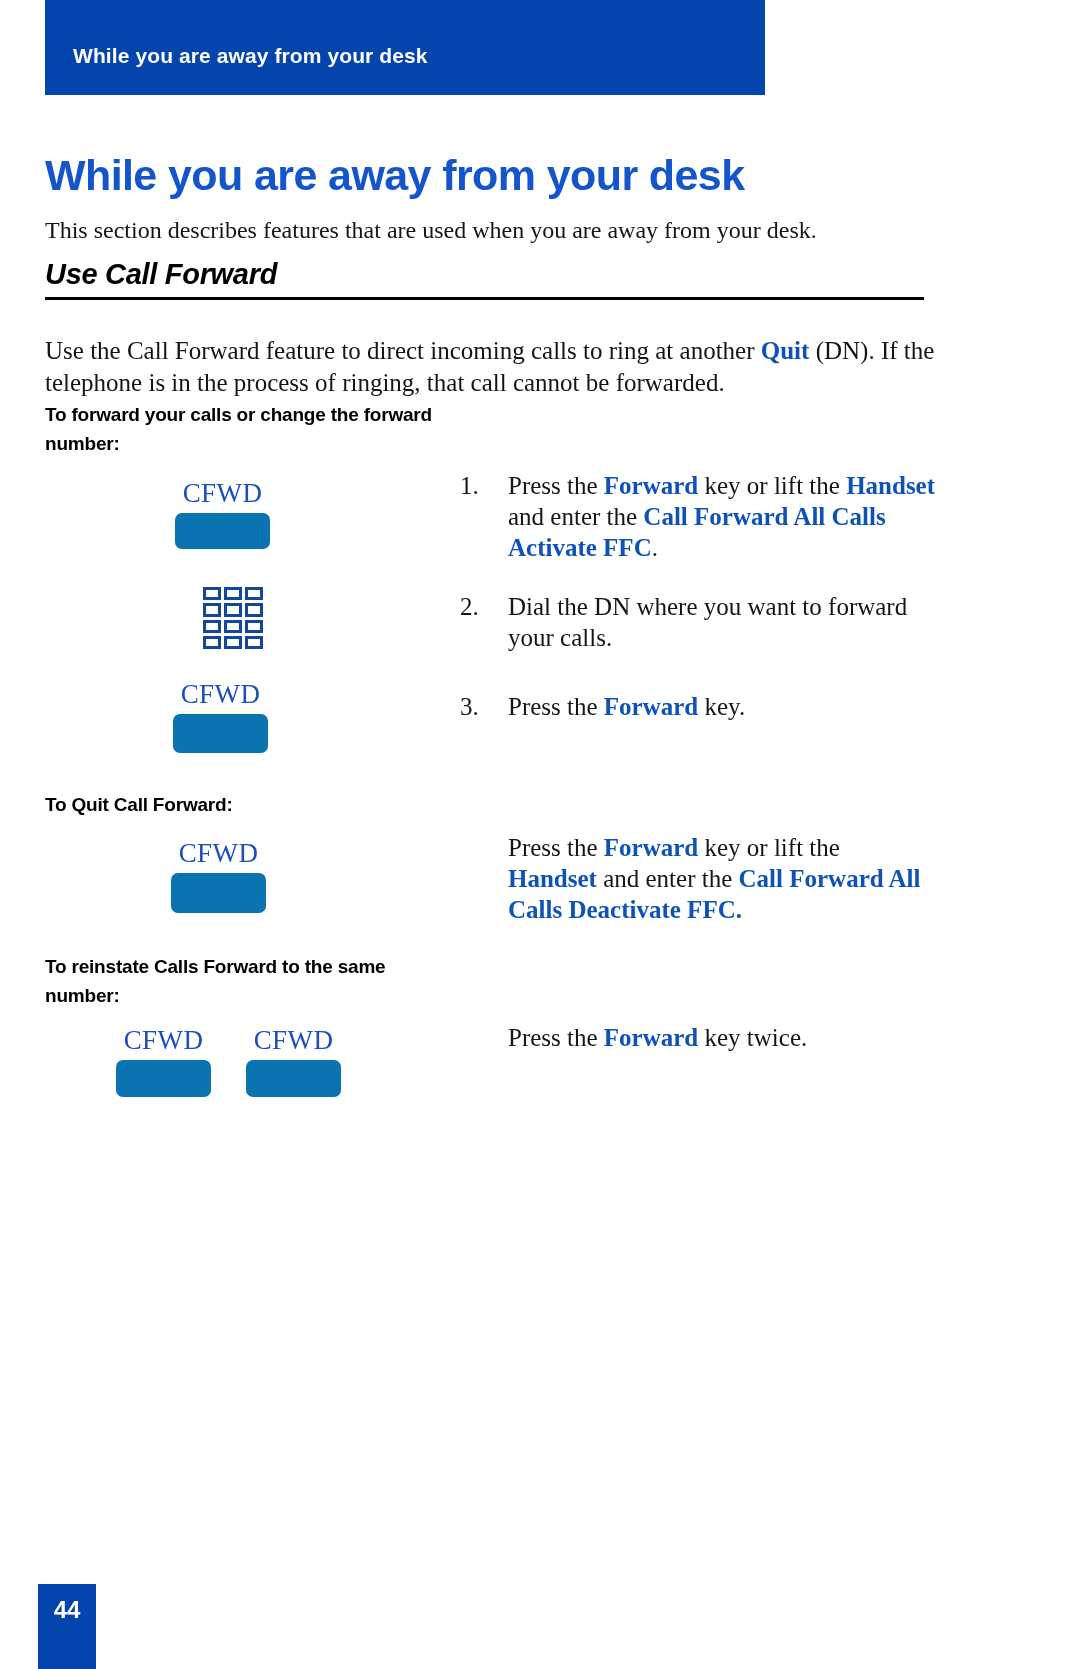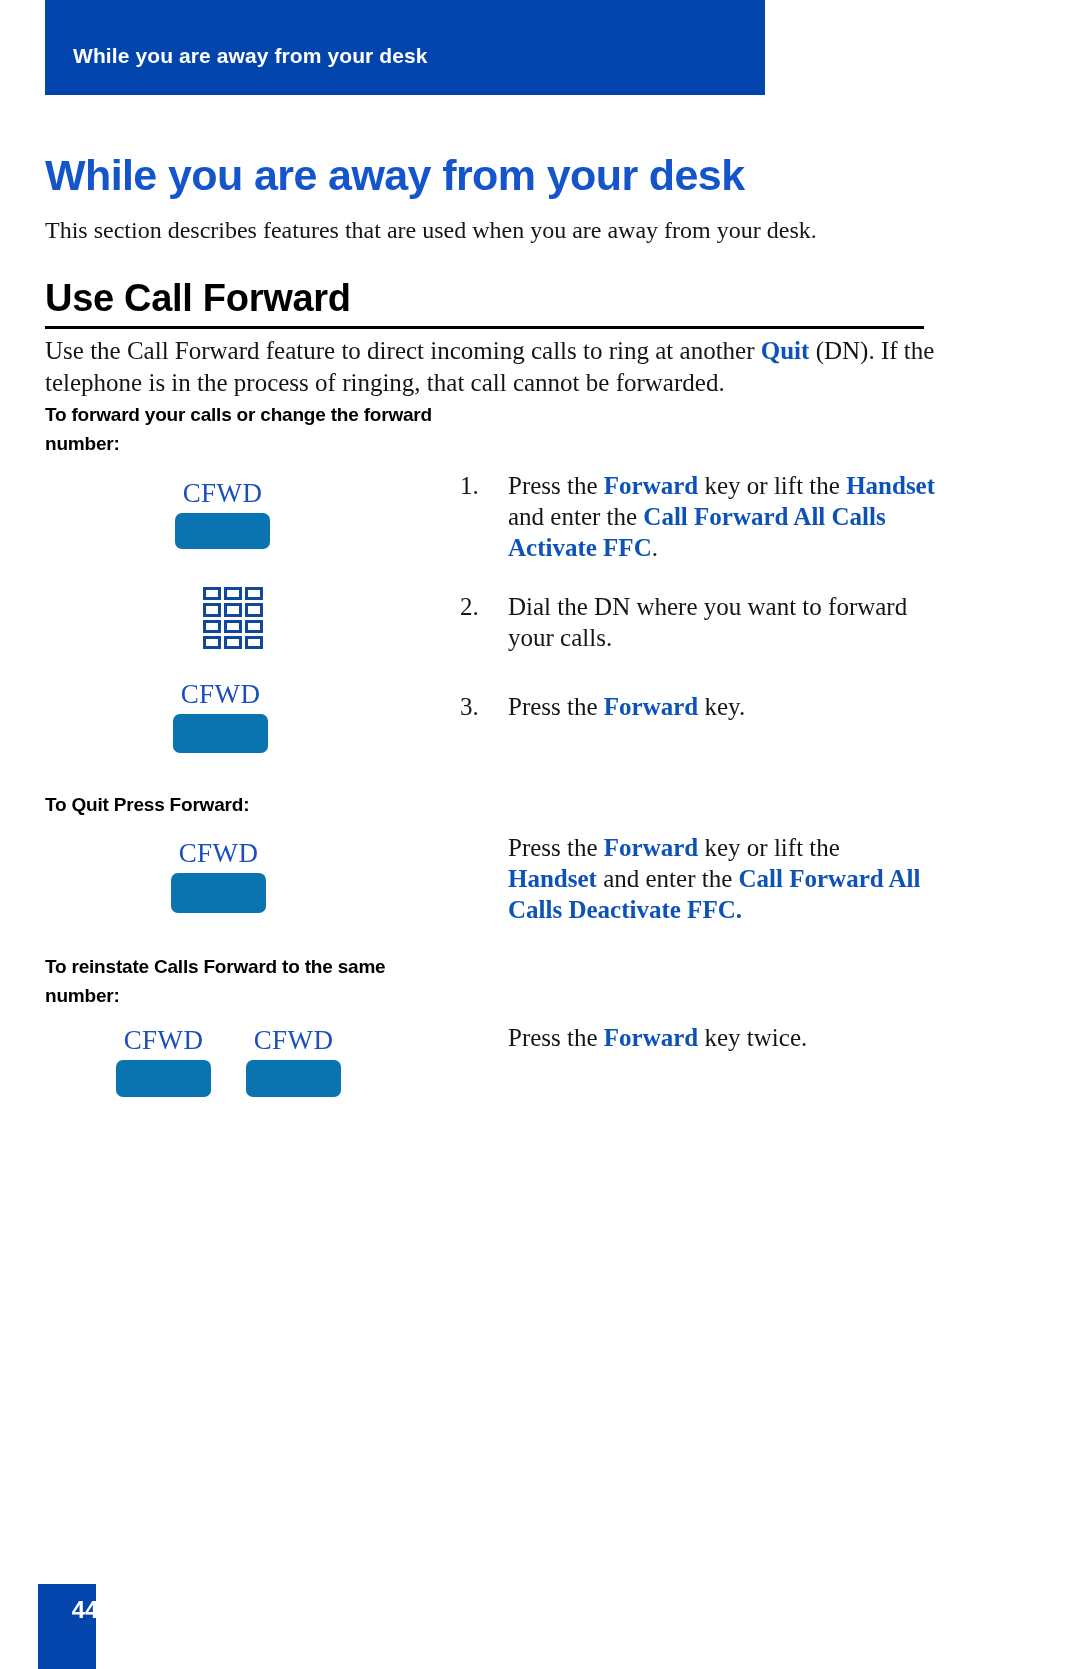--- a/index.html
+++ b/index.html
@@ -63,29 +63,30 @@
     top: 190px;
     width: 890px;
     font-size: 24px;
     color: #151515;
     line-height: 32px;
   }
 
   .section-head {
     position: absolute;
     left: 45px;
-    top: 245px;
+    top: 234px;
     width: 879px;
     color: #000000;
     font-family: "Liberation Sans", "DejaVu Sans", sans-serif;
     font-weight: bold;
-    font-size: 38px;
+    font-size: 29px;
     letter-spacing: -0.3px;
     padding-bottom: 6px;
     border-bottom: 3px solid #000000;
+    font-style: italic;
   }
 
   .body-para {
     position: absolute;
     left: 45px;
     top: 310px;
     width: 890px;
     font-size: 25px;
     color: #151515;
     line-height: 32px;
@@ -213,21 +214,20 @@
   .page-number-text {
     position: absolute;
     left: 0;
     top: 12px;
     width: 58px;
     text-align: center;
     color: #ffffff;
     font-family: "Liberation Sans", "DejaVu Sans", sans-serif;
     font-weight: bold;
     font-size: 24px;
-    margin-left: 18px;
   }
 </style>
 </head>
 <body>
 
 <div class="page">
 
   <div class="running-header">
     <div class="running-header-text">While you are away from your desk</div>
   </div>
@@ -276,21 +276,21 @@
 
     <div class="step" style="margin-top:28px;">
       <span class="step-num">2.</span><span>Dial the DN where you want to forward your calls.</span>
     </div>
 
     <div class="step" style="margin-top:38px;">
       <span class="step-num">3.</span><span>Press the </span><span class="bluebold">Forward</span><span> key.</span>
     </div>
   </div>
 
-  <div class="sub-head" id="sub-head-2">To Quit Press Forward:</div>
+  <div class="sub-head" id="sub-head-2">To Quit Call Forward:</div>
 
   <div class="keycap" id="key-cfwd-3">
     <div class="keycap-label">CFWD</div>
     <div class="keycap-button"></div>
   </div>
 
   <div class="plain-instruction" id="instr-quit">
     <span>Press the </span><span class="bluebold">Forward</span><span> key or lift the </span><span class="bluebold">Handset</span><span> and enter the </span><span class="bluebold">Call Forward All Calls Deactivate FFC.</span>
   </div>
 

